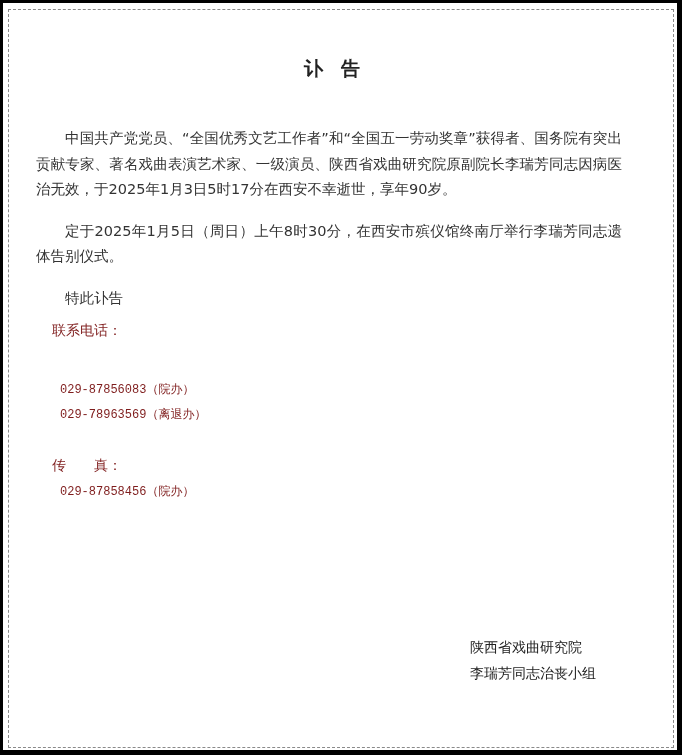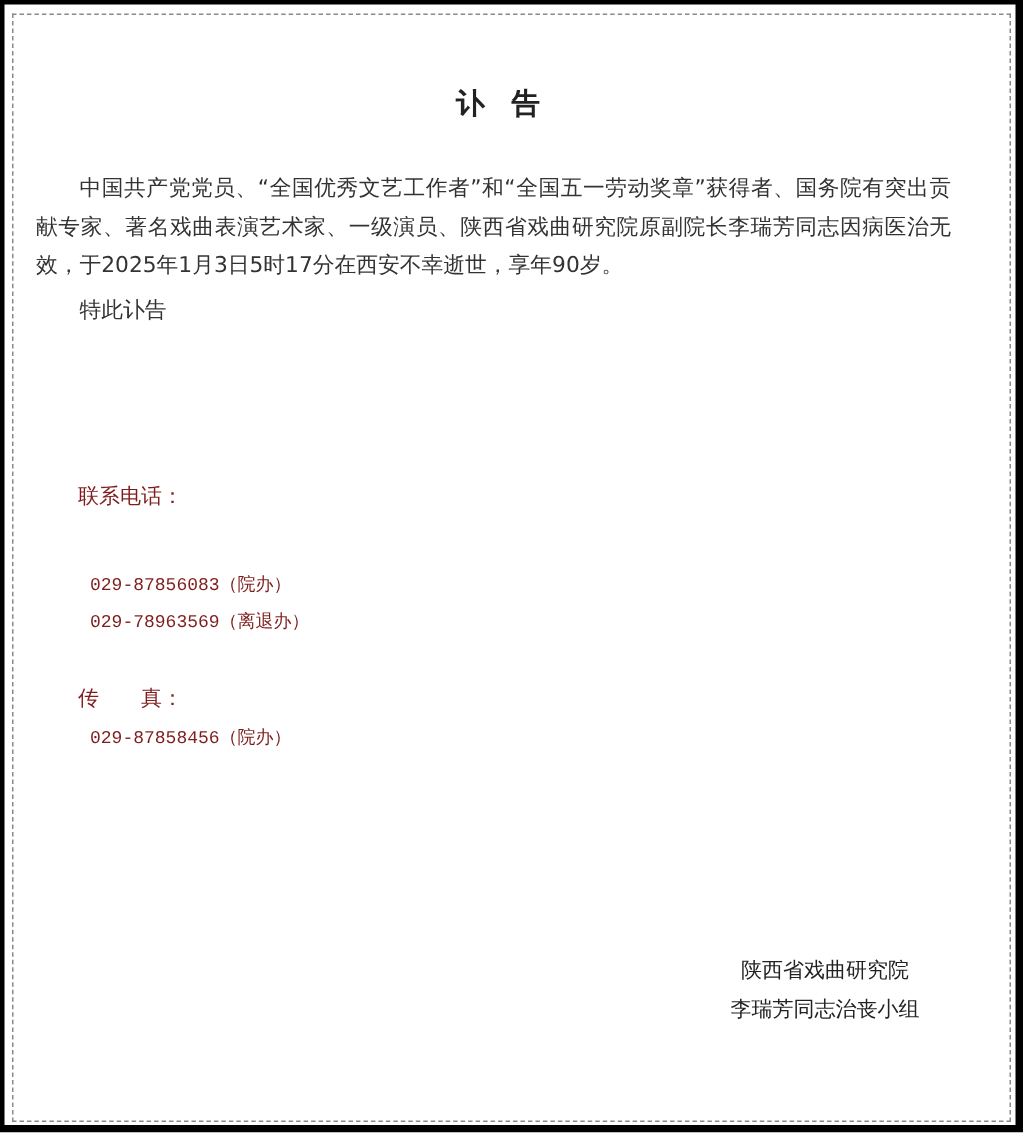--- a/index.html
+++ b/index.html
@@ -19,40 +19,41 @@
     .title {
       position: absolute; left: 0; top: 56px; width: 682px; text-align: center;
       font-family: "DejaVu Sans", sans-serif; font-weight: bold; font-size: 19px;
       letter-spacing: 18px; color: #222; box-sizing: border-box;
     }
     .body-text {
       position: absolute; left: 20px; top: 110px; width: 618px;
       font-family: "DejaVu Sans", sans-serif; font-size: 14.5px; line-height: 25.5px;
       color: #333;
     }
-    .body-text p { margin: 4px; text-indent: 2em; text-align: justify; }
+    .body-text p { margin: 16px; text-indent: 2em; text-align: justify; }
     .contact {
       position: absolute; font-family: "DejaVu Sans", sans-serif; font-size: 14px; color: #7f1d1d;
     }
     .mono { font-family: Liberation Mono, monospace; font-size: 12px; }
     .sign {
-      position: absolute; left: 470px; top: 634px; width: 160px; text-align: center;
+      position: absolute; left: 470px; top: 634px; width: 160px; 
       font-family: "DejaVu Sans", sans-serif; font-size: 14px; line-height: 26px; color: #222;
     }
   </style>
 </head>
 <body>
 
 <div class="frame"></div>
 <div class="inner"></div>
 
 <div class="title">讣告</div>
 
 <div class="body-text">
   <p>中国共产党党员、“全国优秀文艺工作者”和“全国五一劳动奖章”获得者、国务院有突出贡献专家、著名戏曲表演艺术家、一级演员、陕西省戏曲研究院原副院长李瑞芳同志因病医治无效，于2025年1月3日5时17分在西安不幸逝世，享年90岁。</p>
+  <p>定于2025年1月5日（周日）上午8时30分，在西安市殡仪馆终南厅举行李瑞芳同志遗体告别仪式。</p>
   <p>特此讣告</p>
 </div>
 
 <div class="contact" style="left:52px; top:322px;">联系电话：</div>
 <div class="contact mono" style="left:60px; top:381px;">029-87856083（院办）</div>
 <div class="contact mono" style="left:60px; top:406px;">029-78963569（离退办）</div>
 
 <div class="contact" style="left:52px; top:457px;">传　　真：</div>
 <div class="contact mono" style="left:60px; top:483px;">029-87858456（院办）</div>
 

